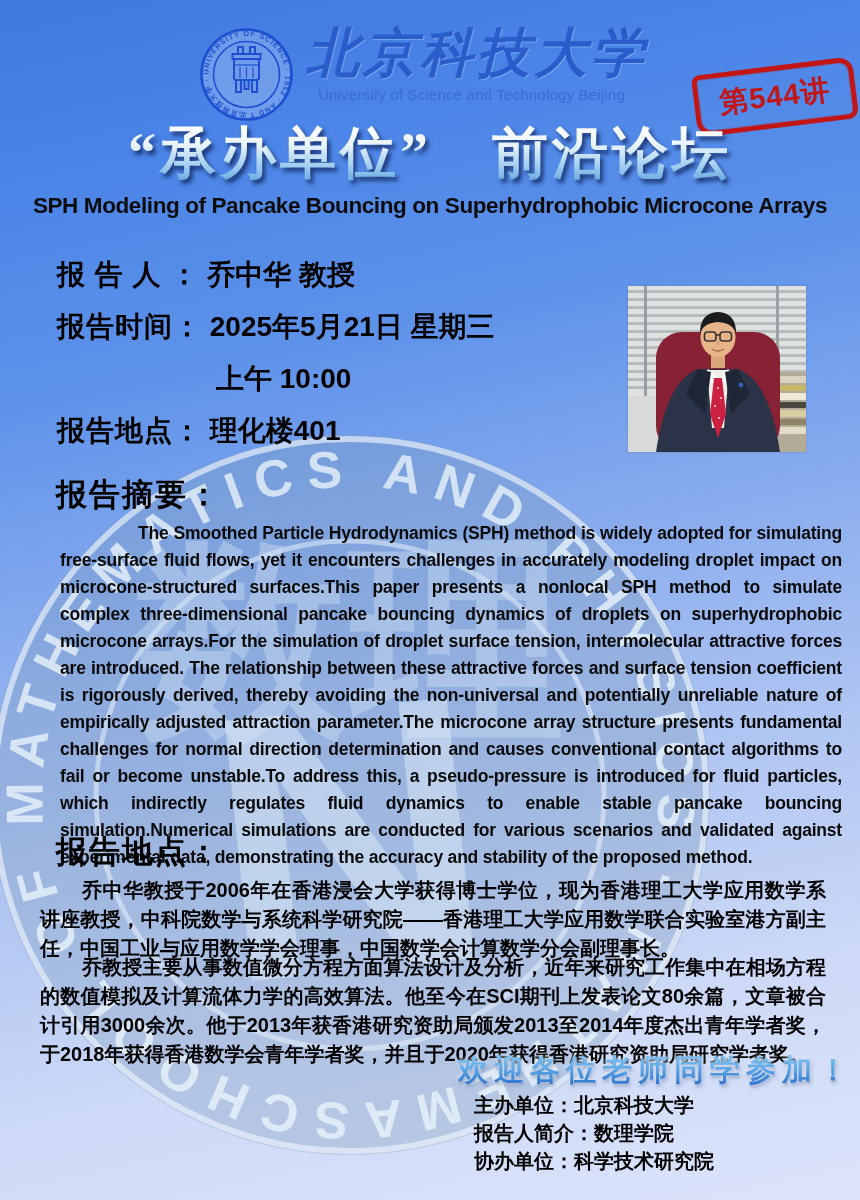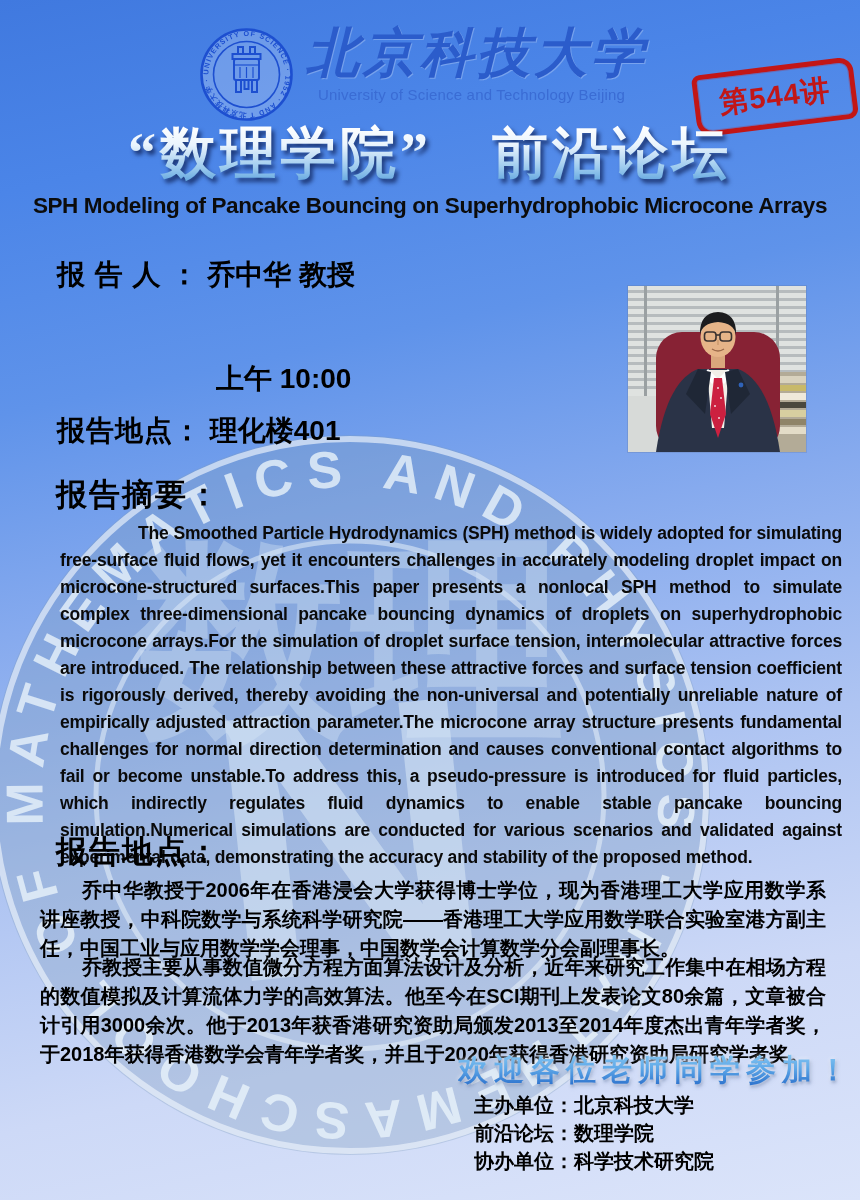--- a/index.html
+++ b/index.html
@@ -127,26 +127,30 @@
     </g>
   </svg>
 
   <div class="univ-cn">北京科技大学</div>
   <div class="univ-en">University of Science and Technology Beijing</div>
 
   <div class="stamp">
     <span>第544讲</span>
   </div>
 
-  <div class="banner">“数理学院”　前沿论坛</div>
+  <div class="banner">“承办单位”　前沿论坛</div>
   <div class="talk-title">SPH Modeling of Pancake Bouncing on Superhydrophobic Microcone Arrays</div>
 
   <div class="info-row row-speaker">
     <span class="info-label">报 告 人 ：</span>
     <span class="info-value">乔中华 教授</span>
+  </div>
+  <div class="info-row row-time">
+    <span class="info-label">报告时间：</span>
+    <span class="info-value">2025年5月21日 星期三</span>
   </div>
   <div class="info-row row-time2">
     <span class="info-value">上午 10:00</span>
   </div>
   <div class="info-row row-place">
     <span class="info-label">报告地点：</span>
     <span class="info-value">理化楼401</span>
   </div>
 
   <svg class="photo" viewBox="0 0 178 166">
@@ -216,20 +220,20 @@
   <div class="sec-heading h-bio">报告地点：</div>
   <div class="bio-para bio-p1">乔中华教授于2006年在香港浸会大学获得博士学位，现为香港理工大学应用数学系讲座教授，中科院数学与系统科学研究院——香港理工大学应用数学联合实验室港方副主任，中国工业与应用数学学会理事，中国数学会计算数学分会副理事长。</div>
   <div class="bio-para bio-p2">乔教授主要从事数值微分方程方面算法设计及分析，近年来研究工作集中在相场方程的数值模拟及计算流体力学的高效算法。他至今在SCI期刊上发表论文80余篇，文章被合计引用3000余次。他于2013年获香港研究资助局颁发2013至2014年度杰出青年学者奖，于2018年获得香港数学会青年学者奖，并且于2020年获得香港研究资助局研究学者奖。</div>
 
   <div class="welcome">欢迎各位老师同学参加！</div>
   <div class="orgs">
     <div class="org-row">
       <span>主办单位：</span><span>北京科技大学</span>
     </div>
     <div class="org-row">
-      <span>前沿论坛：</span><span>数理学院</span>
+      <span>报告人简介：</span><span>数理学院</span>
     </div>
     <div class="org-row">
       <span>协办单位：</span><span>科学技术研究院</span>
     </div>
   </div>
 
 </div>
 
 </body></html>

